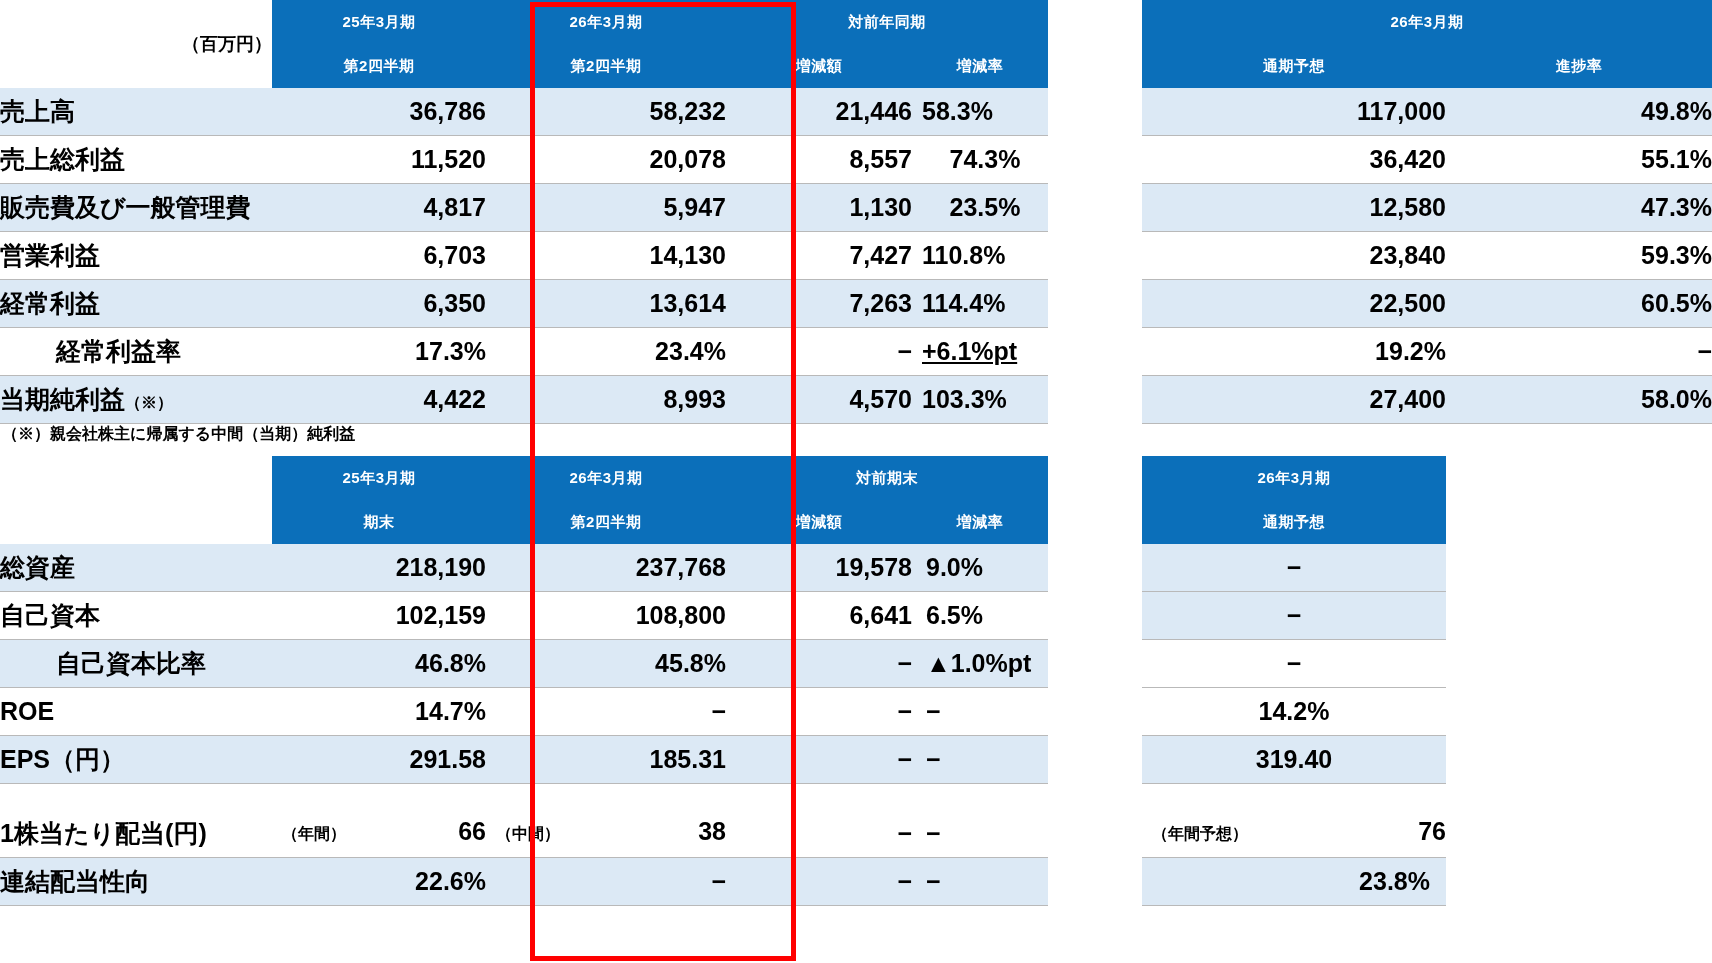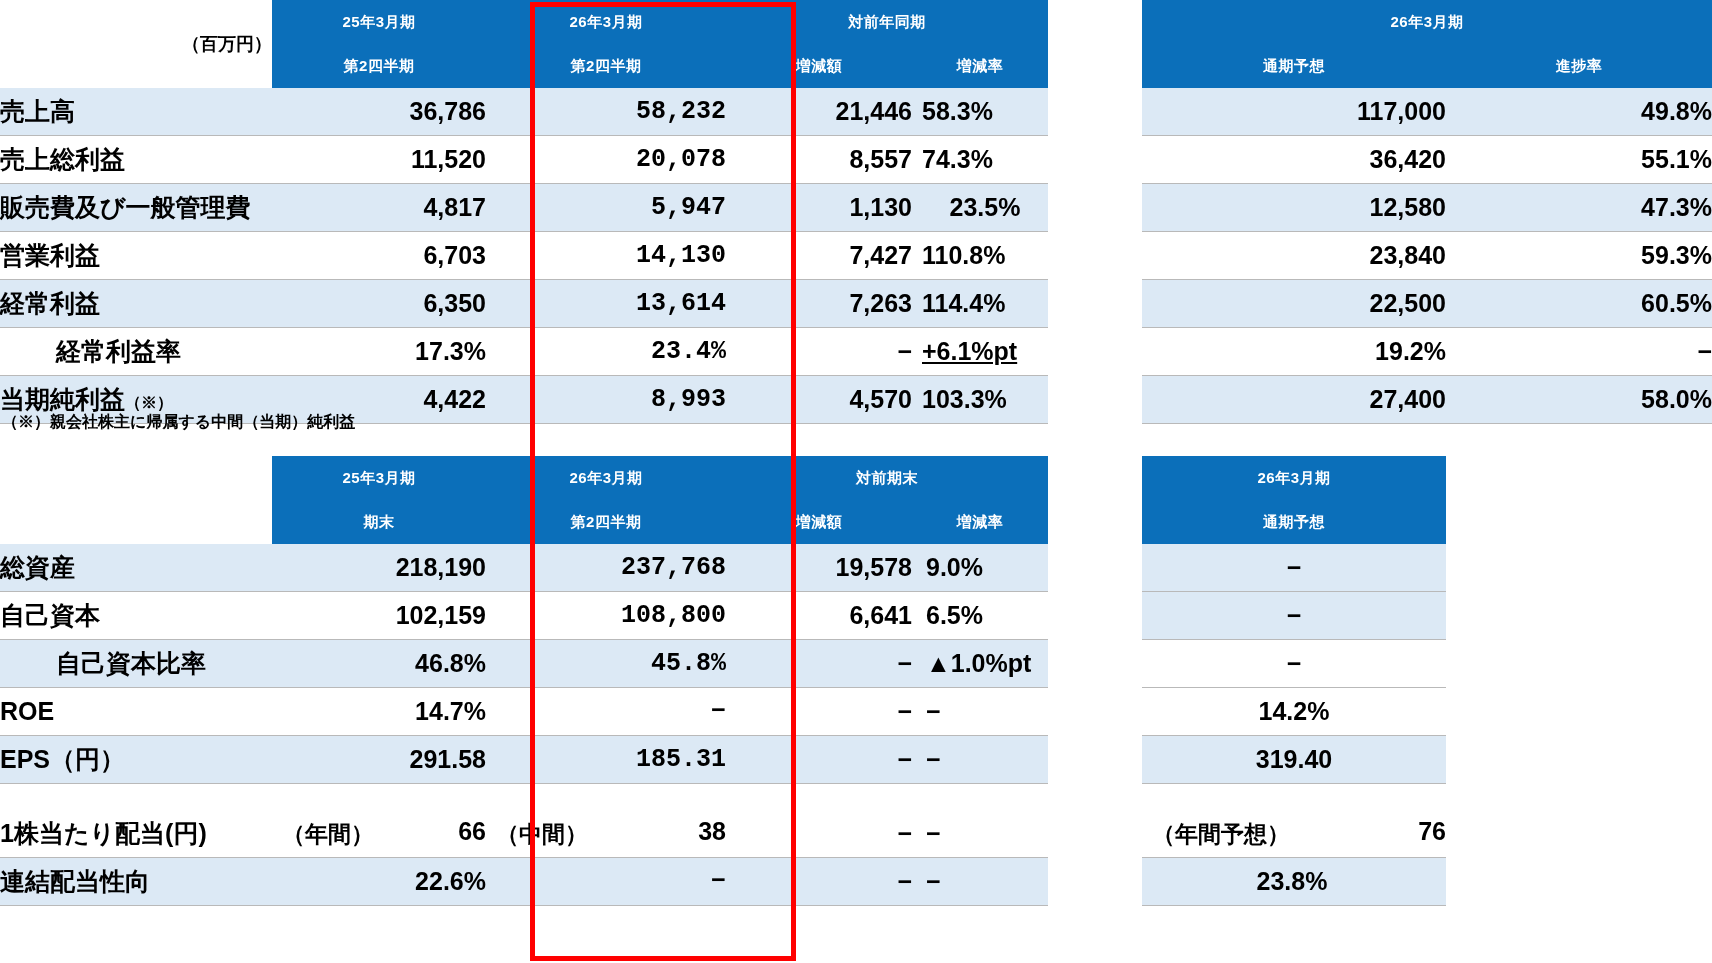--- a/index.html
+++ b/index.html
@@ -67,21 +67,21 @@
     padding-right: 12px;
   }
 
   .num {
     font-size: 25px;
     text-align: right;
     padding-right: 14px;
     font-weight: normal;
     white-space: nowrap;
   }
-  .num.bold { font-weight: bold; font-family: Liberation Mono, monospace; }
+  .num.bold { font-weight: bold; }
 
   .band { background: #dce9f5; }
   .white { background: #ffffff; }
 
   tr.body-row td { height: 47px; border-bottom: 1px solid #b9b9b9; }
   td.noborder { border-bottom: none !important; }
 
   .note {
     position: absolute;
     font-size: 16px;
@@ -97,21 +97,21 @@
   }
   .divcell {
     font-size: 25px;
     font-weight: normal;
     text-align: right;
     padding-right: 14px;
     white-space: nowrap;
   }
   .divcell .pre {
     float: left;
-    font-size: 23px;
+    font-size: 16px;
     font-weight: bold;
     padding-left: 10px;
     line-height: 34px;
   }
   .divcell.bold { font-weight: bold; }
   .gapcell { height: 26px; border-bottom: none; }
 </style>
 </head>
 <body>
 
@@ -155,21 +155,21 @@
         <td class="white noborder"></td>
         <td class="num band">117,000</td>
         <td class="num band">49.8%</td>
       </tr>
 
       <tr class="body-row">
         <td class="rowlabel white">売上総利益</td>
         <td class="num white">11,520</td>
         <td class="num bold white">20,078</td>
         <td class="num white">8,557</td>
-        <td class="num white" style="text-align:left; padding-left:10px;">74.3%</td>
+        <td class="num white" style="text-align:center; padding-left:10px;">74.3%</td>
         <td class="white noborder"></td>
         <td class="num white">36,420</td>
         <td class="num white">55.1%</td>
       </tr>
 
       <tr class="body-row">
         <td class="rowlabel band">販売費及び一般管理費</td>
         <td class="num band">4,817</td>
         <td class="num bold band">5,947</td>
         <td class="num band">1,130</td>
@@ -218,21 +218,21 @@
         <td class="num bold band">8,993</td>
         <td class="num band">4,570</td>
         <td class="num band" style="text-align:left; padding-left:10px;">103.3%</td>
         <td class="white noborder"></td>
         <td class="num band">27,400</td>
         <td class="num band">58.0%</td>
       </tr>
     </tbody>
   </table>
 
-  <div class="note" style="left:2px; top:412px;">（※）親会社株主に帰属する中間（当期）純利益</div>
+  <div class="note" style="left:2px; top:424px;">（※）親会社株主に帰属する中間（当期）純利益</div>
 
   <table class="fin" id="bottom-table" style="left:0px; top:456px; width:1712px;">
     <colgroup>
       <col style="width:272px">
       <col style="width:214px">
       <col style="width:240px">
       <col style="width:186px">
       <col style="width:136px">
       <col style="width:94px">
       <col style="width:304px">
@@ -326,21 +326,21 @@
         <td class="white noborder"></td>
       </tr>
 
       <tr class="body-row">
         <td class="rowlabel band">連結配当性向</td>
         <td class="num band">22.6%</td>
         <td class="num bold band">−</td>
         <td class="num band">−</td>
         <td class="num band" style="text-align:left; padding-left:14px;">−</td>
         <td class="white noborder"></td>
-        <td class="num band" style="text-align:center; padding-right:4px;">23.8%</td>
+        <td class="num band" style="text-align:right; padding-right:16px;">23.8%</td>
         <td class="white noborder"></td>
       </tr>
     </tbody>
   </table>
 
   <div class="redbox" style="left:530px; top:2px; width:266px; height:959px;"></div>
 
 </div>
 
 </body></html>

